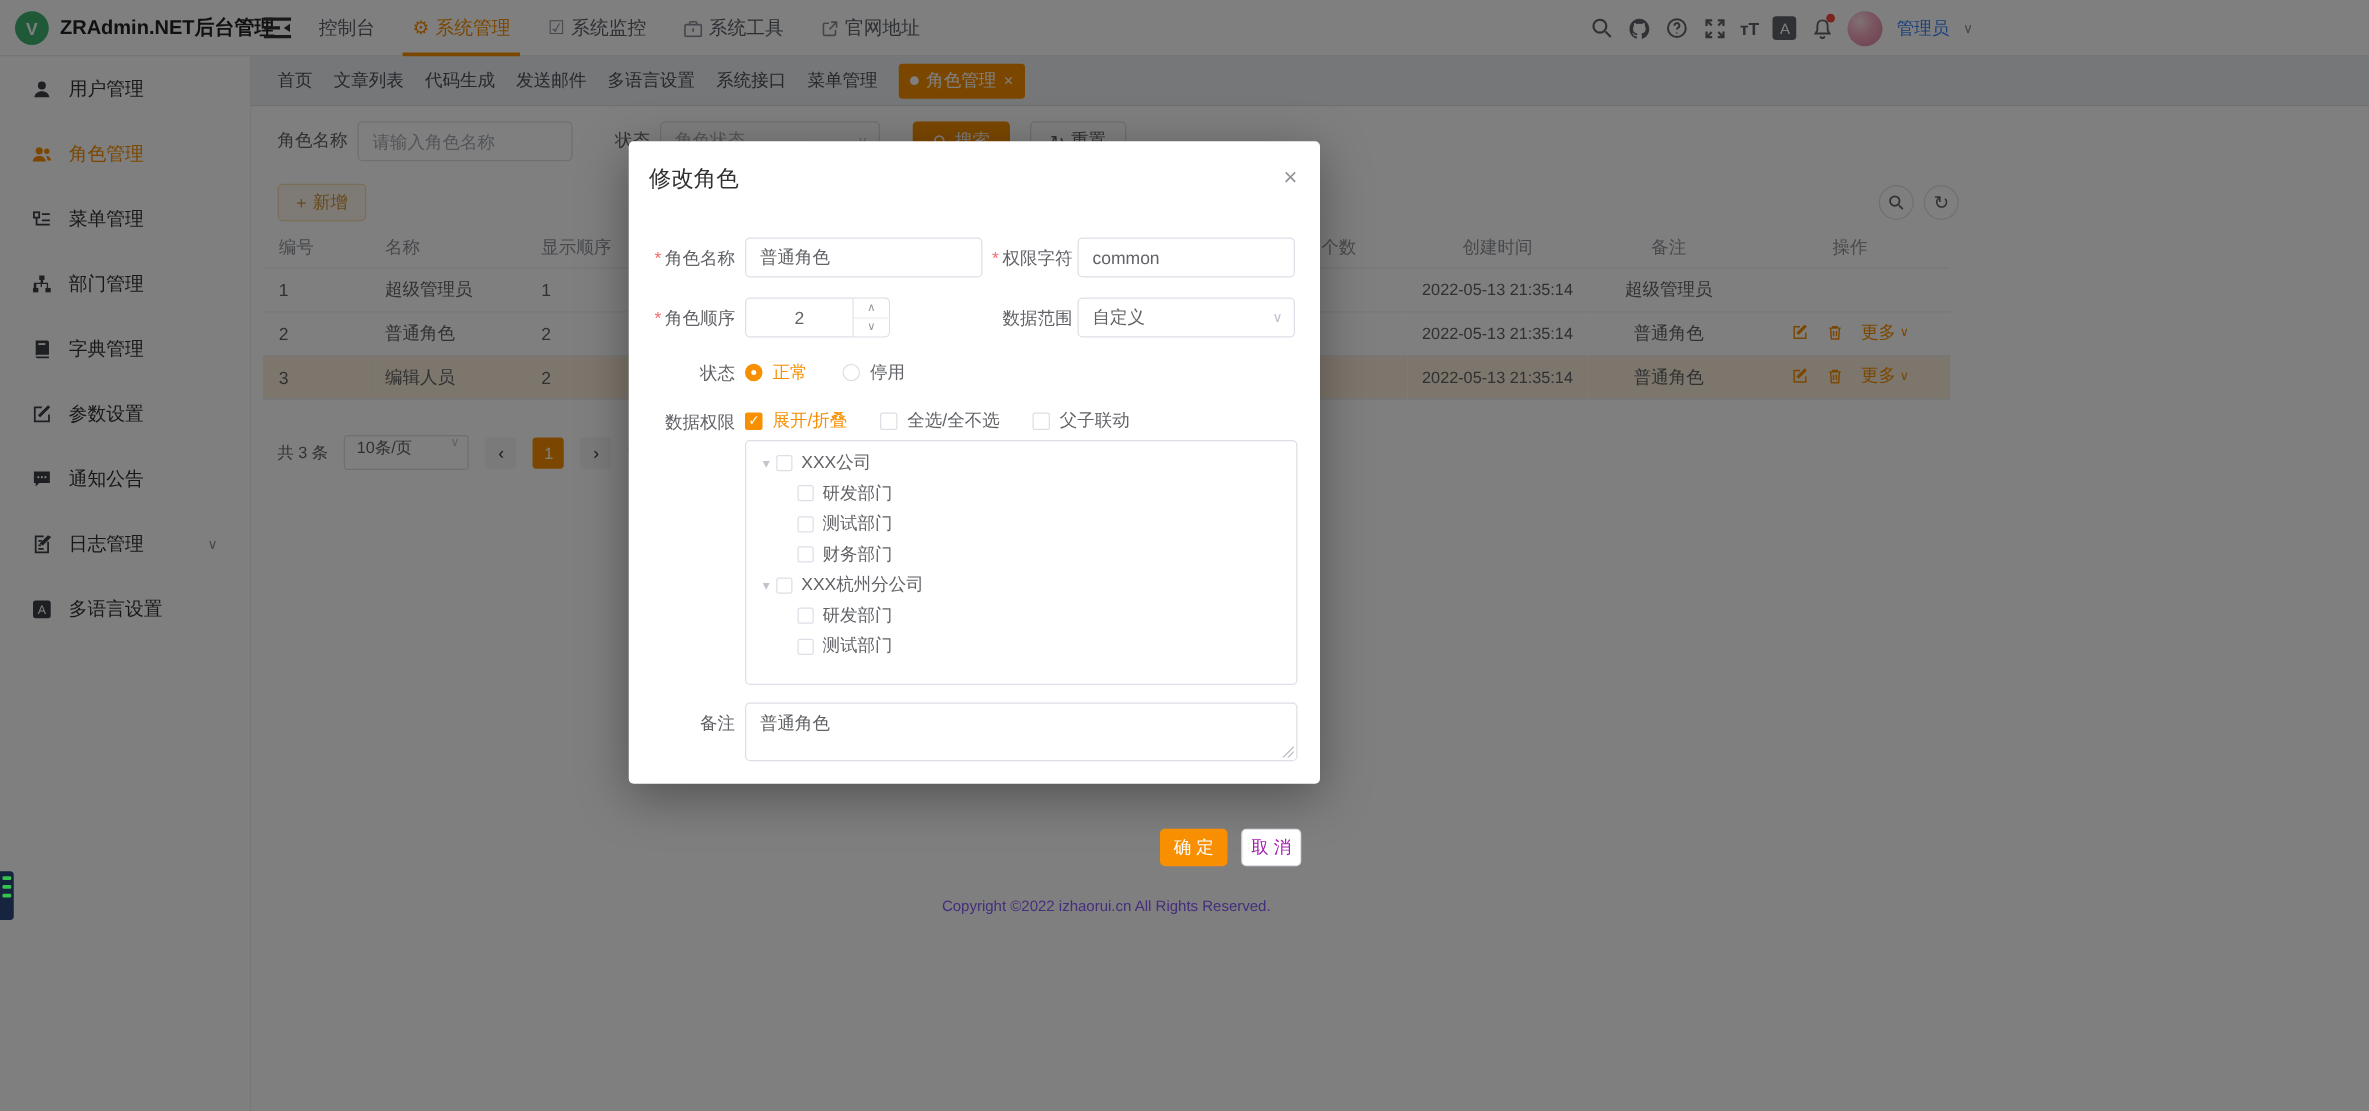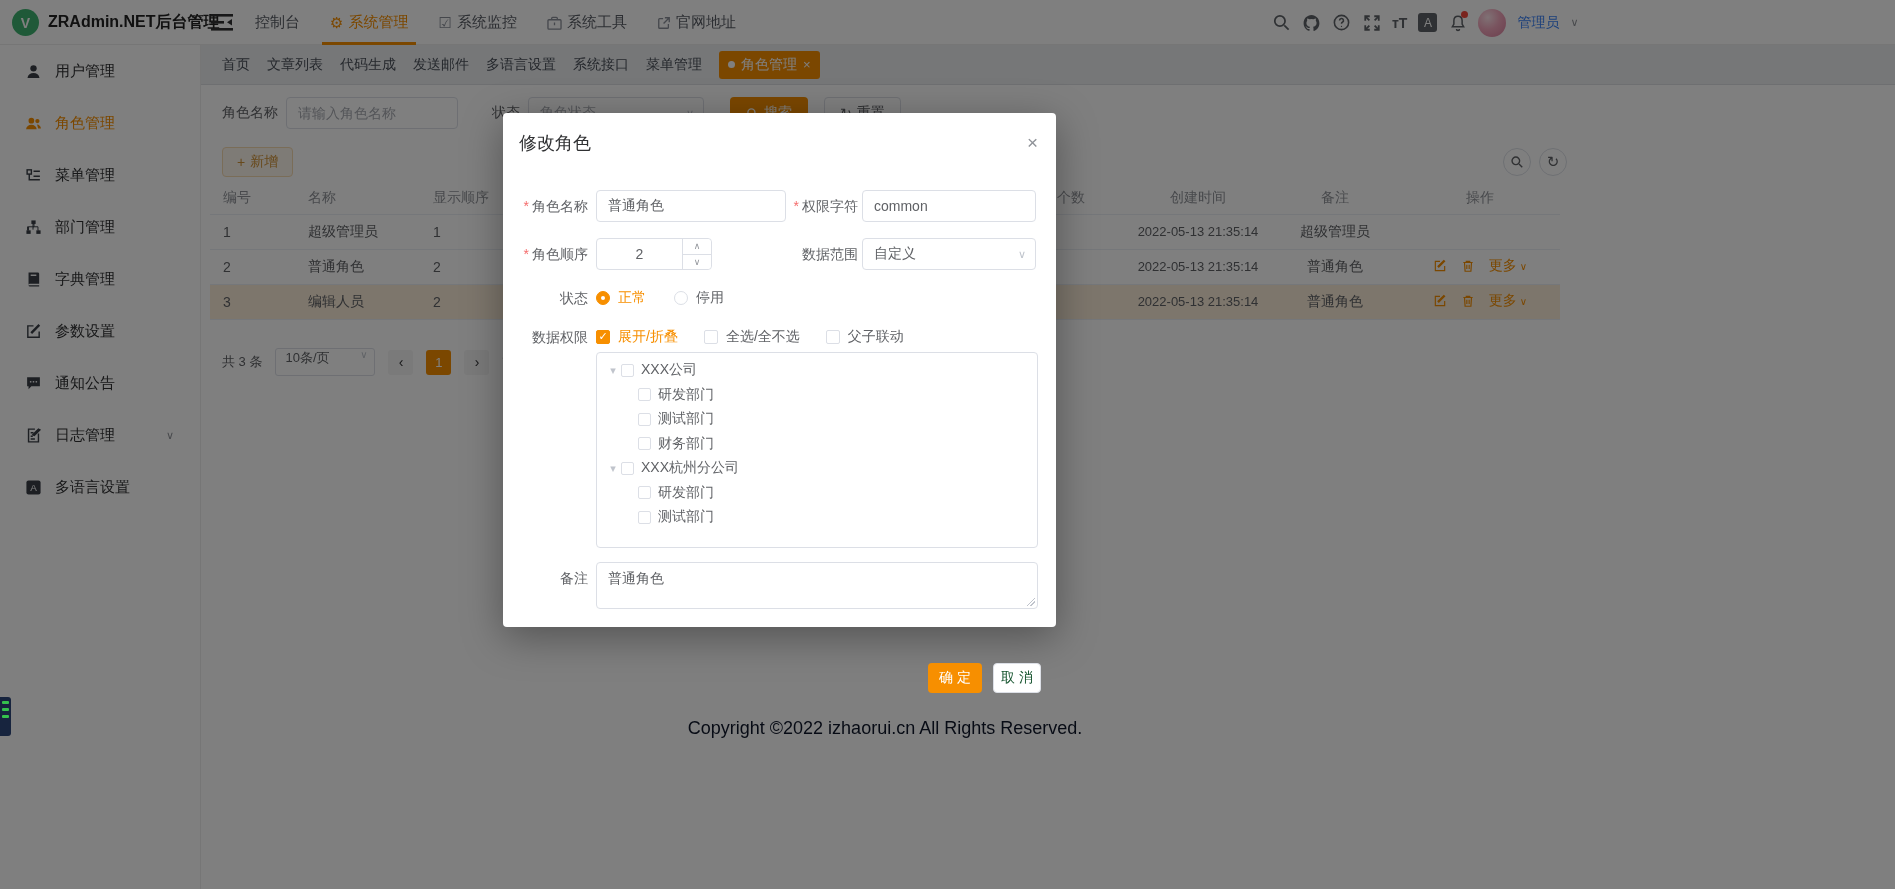--- a/index.html
+++ b/index.html
@@ -79,21 +79,21 @@
   .more-chev{font-size:10px}
 
   
   .pagination{position:absolute;left:21px;top:263px;display:flex;align-items:center;gap:13px;font-size:13px;color:#606266}
   .pg-sel{width:100px;height:28px;border:1px solid var(--border);border-radius:3px;display:flex;align-items:flex-start;padding:0 22px 0 9px;position:relative;font-size:13px;color:#606266;cursor:pointer;background:#fff}
   .pg-sel .chev{position:absolute;right:7px;color:#bfc4cc;font-size:10px}
   .pg-btn{width:25px;height:25px;border-radius:3px;background:#f4f4f5;color:#303133;display:flex;align-items:center;justify-content:center;font-size:14px;cursor:pointer}
   .pg-btn.cur{background:var(--accent);color:#fff;font-size:13px}
   .goto-input{width:44px;height:28px;border:1px solid var(--border);border-radius:3px;text-align:center;font-size:13px;color:#606266;outline:none;font-family:inherit}
 
-  .copyright{position:absolute;left:9px;top:633px;width:1350px;text-align:center;font-size:18px;color:#0f172a}
+  .copyright{position:absolute;left:9px;top:633px;width:1350px;text-align:center;font-size:12px;color:#8b5cf6}
 
   
   .mask{position:fixed;left:0;top:0;right:0;bottom:0;background:rgba(0,0,0,0.5);z-index:40}
   .dialog{position:absolute;left:503px;top:113px;width:553px;height:514px;background:#fff;border-radius:4px;box-shadow:0 10px 40px rgba(0,0,0,.35);z-index:50}
   .dlg-title{position:absolute;left:16px;top:18px;font-size:18px;color:#303133}
   .dlg-close{position:absolute;right:18px;top:20px;font-size:19px;color:#909399;cursor:pointer;line-height:1}
   .dlg-label{position:absolute;font-size:14px;color:#606266;text-align:right;line-height:32px;white-space:nowrap}
   .star{color:#f56c6c;margin-right:3px}
   .dlg-input{position:absolute;height:32px;border:1px solid var(--border);border-radius:4px;padding:0 11px;font-size:14px;color:#606266;outline:none;background:#fff;font-family:inherit}
   .num-box{position:absolute;left:93px;top:125px;width:116px;height:32px;border:1px solid var(--border);border-radius:4px;display:flex;background:#fff}
@@ -117,21 +117,21 @@
   .tree-box{position:absolute;left:93px;top:239px;width:442px;height:196px;border:1px solid var(--border);border-radius:4px;padding-top:5px;overflow:hidden}
   .tree-row{height:24.5px;display:flex;align-items:center;font-size:14px;color:#606266;cursor:pointer}
   .tree-row .caret{width:16px;text-align:center;color:#c0c4cc;font-size:11px;margin-left:8px}
   .tree-row.child{padding-left:41px}
   .tree-row .cb{width:13px;height:13px;margin-right:7px}
   .textarea-box{position:absolute;left:93px;top:449px;width:442px;height:47px;border:1px solid var(--border);border-radius:4px;padding:5px 11px;font-size:14px;color:#606266;line-height:20px}
   .resize-grip{position:absolute;right:2px;bottom:2px;width:9px;height:9px;
     background:linear-gradient(135deg,transparent 0 50%,#c0c4cc 50% 57%,transparent 57% 72%,#c0c4cc 72% 79%,transparent 79%)}
   .dlg-footer-btn{position:absolute;top:550px;height:30px;border-radius:4px;font-size:14px;display:flex;align-items:center;justify-content:center;cursor:pointer;white-space:nowrap}
   .confirm-btn{left:425px;width:54px;background:var(--accent);color:#fff}
-  .cancel-btn{left:490px;width:48px;background:#fff;border:1px solid var(--border);color:#14532d}
+  .cancel-btn{left:490px;width:48px;background:#fff;border:1px solid var(--border);color:#a21caf}
 
   .corner-widget{position:fixed;left:0;top:697px;width:11px;height:39px;background:#17243e;border-radius:0 3px 3px 0;z-index:60;overflow:hidden}
   .corner-widget i{display:block;height:3px;margin:4px 2px 0 2px;background:#35c24d;border-radius:1px}
 </style>
 </head>
 <body>
 
 <div class="topbar">
   <div class="logo-area">
     <div class="logo-circle">V</div>

